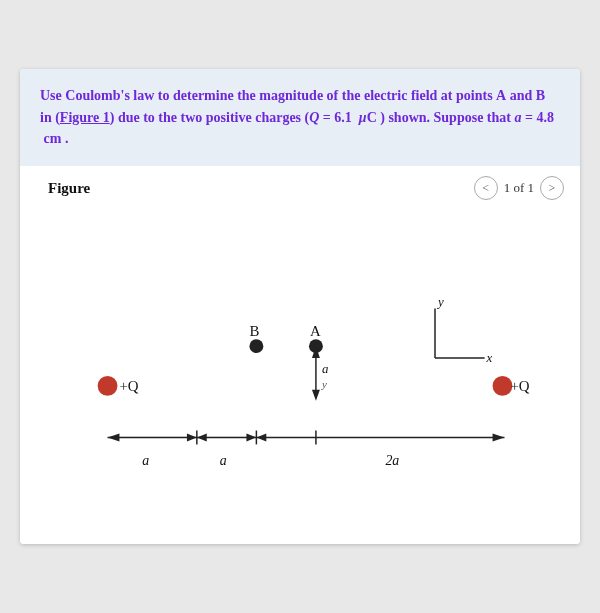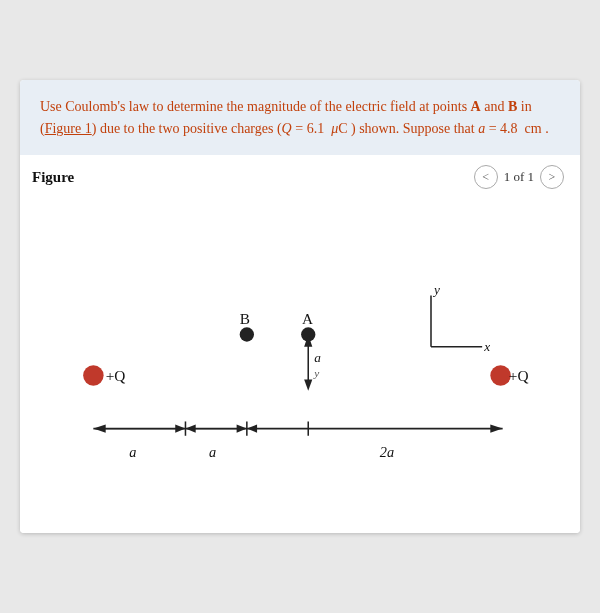--- a/index.html
+++ b/index.html
@@ -21,29 +21,30 @@
       border-radius: 4px;
       overflow: hidden;
       box-shadow: 0 1px 4px rgba(0,0,0,0.2);
     }
 
     .problem-text {
       background: #e8eef5;
       padding: 16px 20px;
       font-size: 14px;
       line-height: 1.55;
-      color: #c2410c;
+      color: #6d28d9;
+      font-weight: bold;
     }
 
     .problem-text u {
       text-decoration: underline;
     }
 
     .figure-section {
-      padding: 10px 16px 16px 12px;
+      padding: 10px 16px 16px 28px;
       background: #fff;
     }
 
     .figure-header {
       display: flex;
       align-items: center;
       justify-content: space-between;
       margin-bottom: 8px;
     }
 

